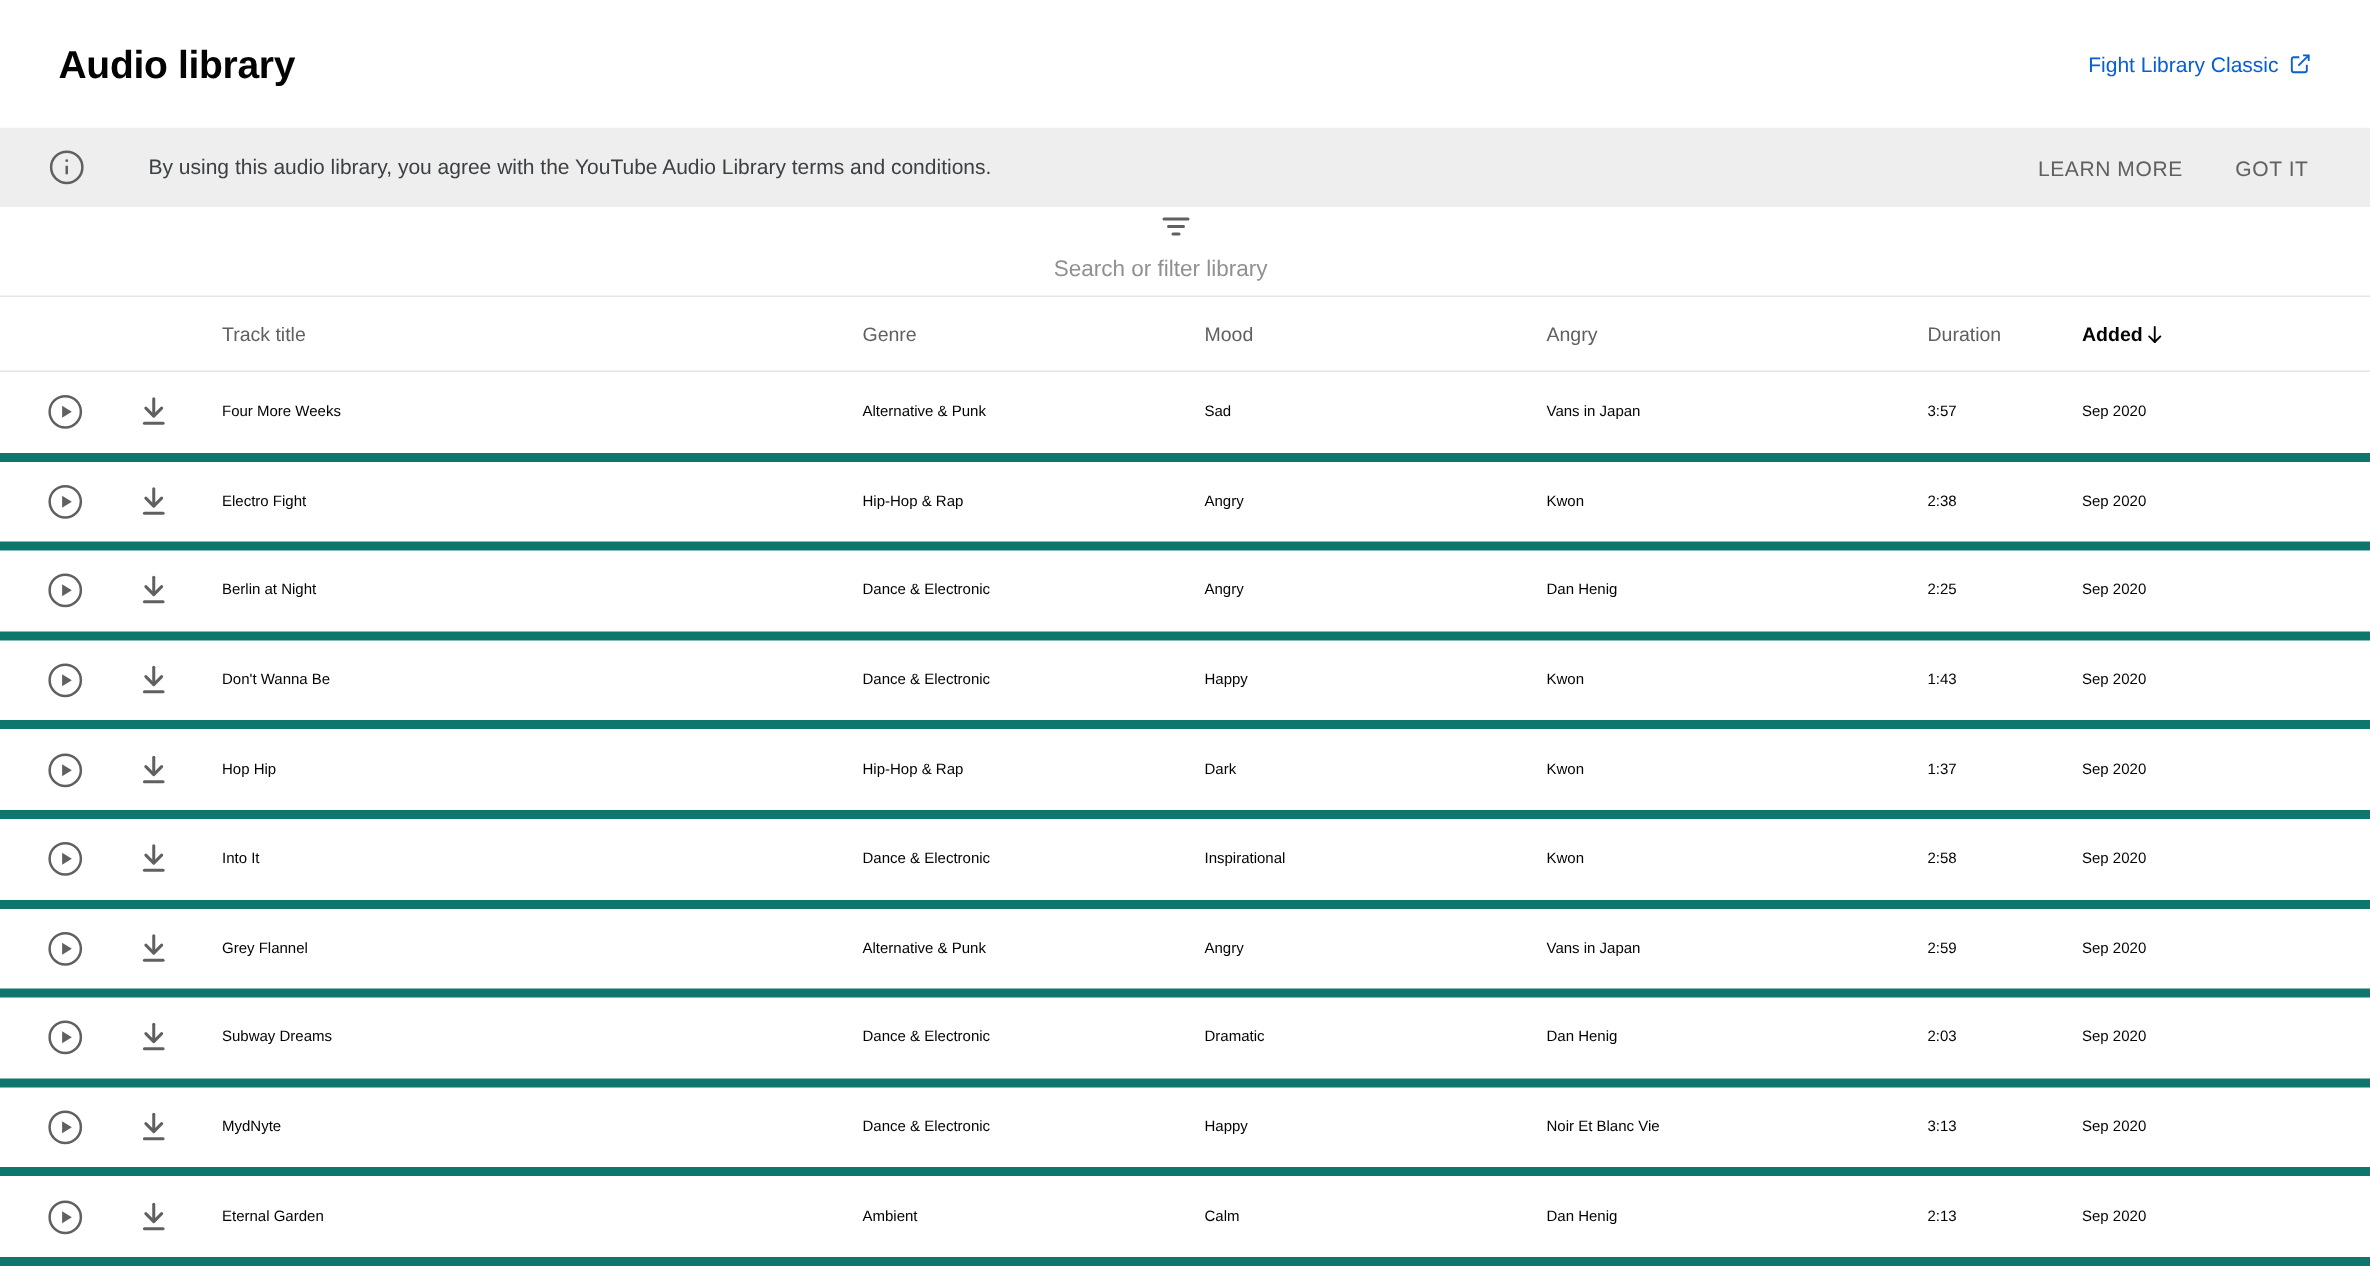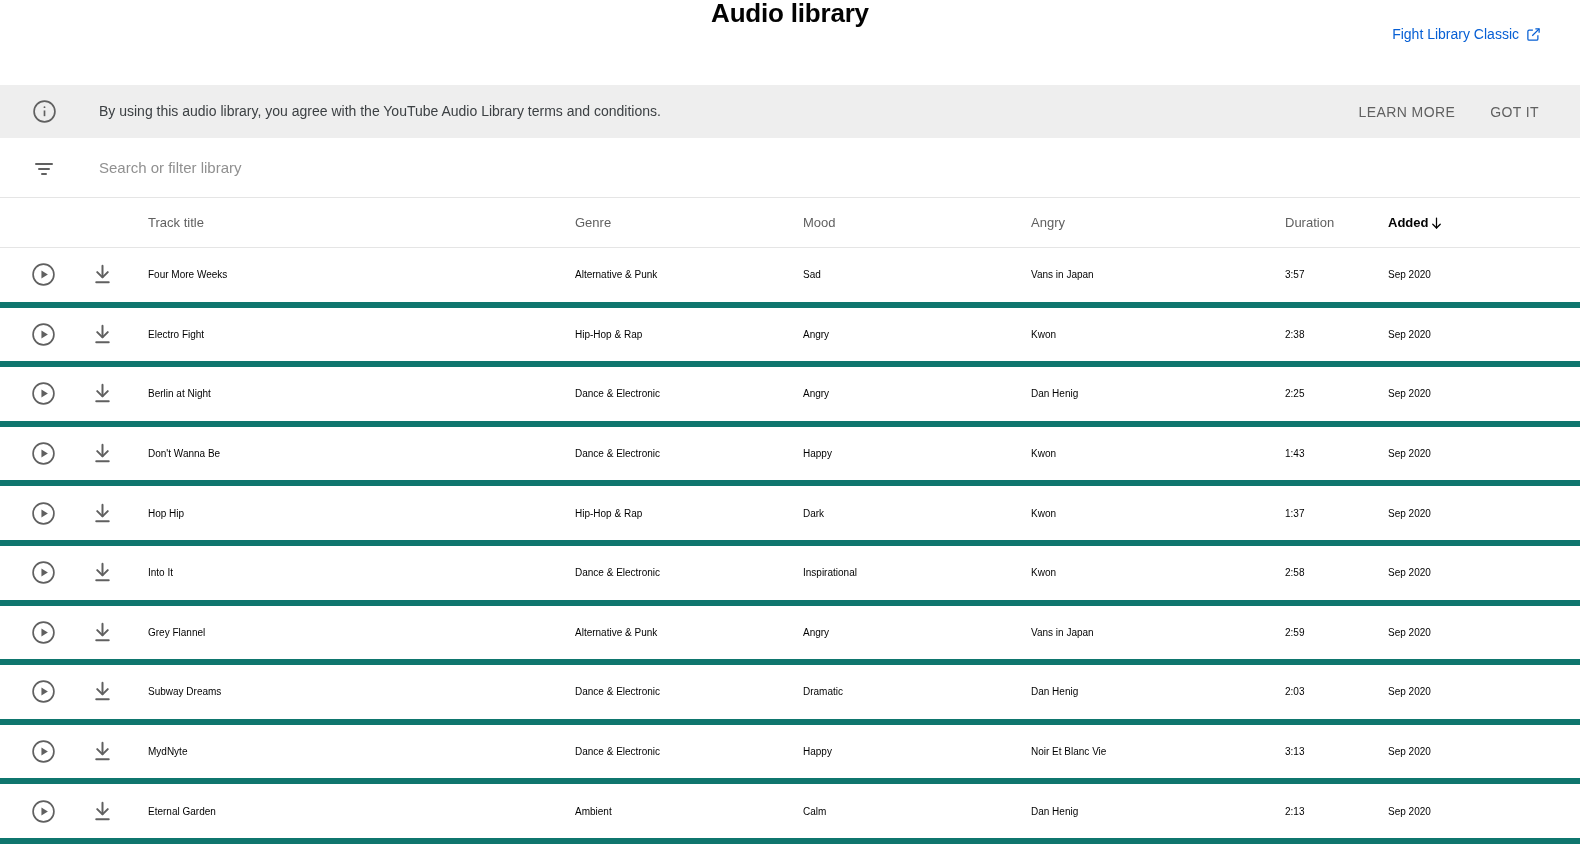--- a/index.html
+++ b/index.html
@@ -13,21 +13,20 @@
   }
 
   
   .page-header {
     position: relative;
     height: 85px;
     background: #ffffff;
     display: flex;
     align-items: center;
     padding: 0 39px;
-    flex-direction: column;
   }
   .page-title {
     font-size: 26px;
     font-weight: bold;
     color: #030303;
     letter-spacing: -0.2px;
     line-height: 1;
   }
   .header-right {
     margin-left: auto;
@@ -80,20 +79,21 @@
   }
 
   
   .search-row {
     height: 60px;
     background: #ffffff;
     display: flex;
     align-items: center;
     padding: 0 39px 0 26px;
     border-bottom: 1px solid #e5e5e5;
+    flex-direction: column;
   }
   .filter-icon-wrap { width: 36px; display: flex; align-items: center; justify-content: center; cursor: pointer; }
   .search-input {
     margin-left: 37px;
     flex: 1;
     border: none;
     outline: none;
     font-family: "Liberation Sans", sans-serif;
     font-size: 15px;
     color: #030303;

